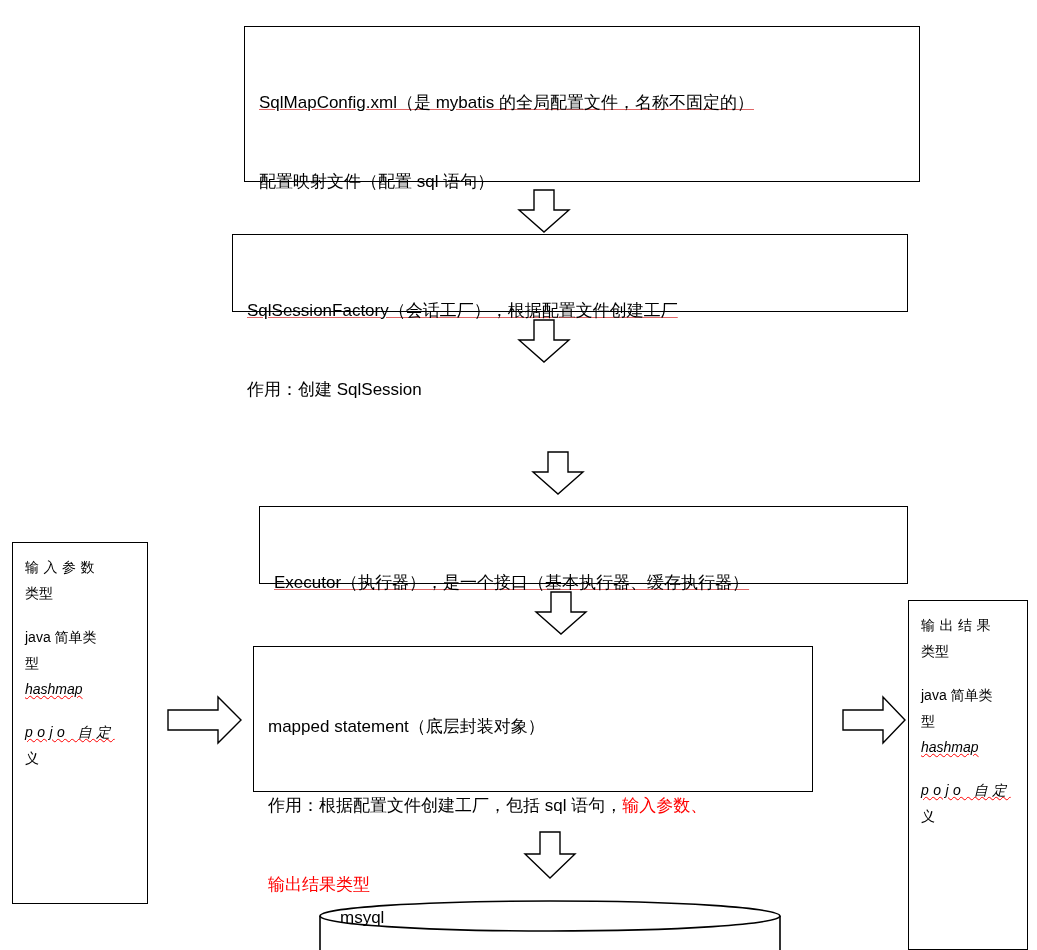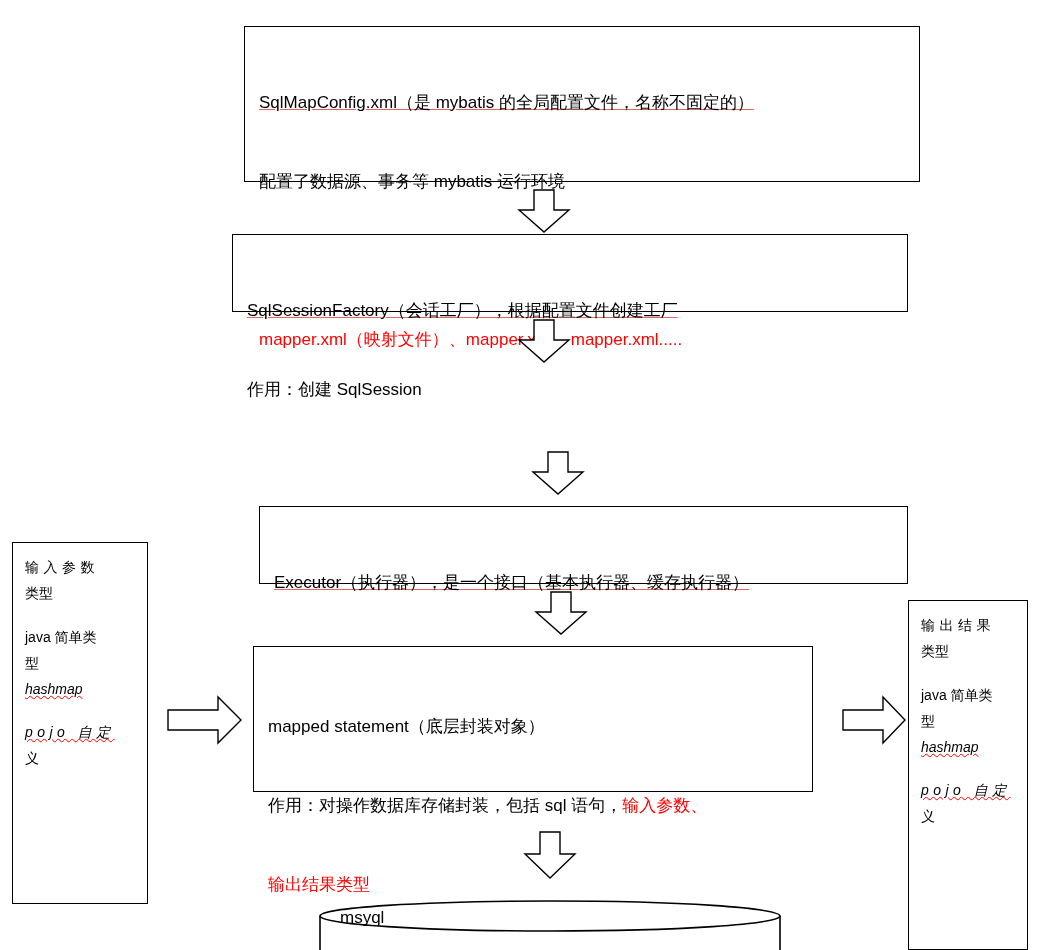--- a/index.html
+++ b/index.html
@@ -74,21 +74,20 @@
     font-size: 17px;
   }
 </style>
 </head>
 <body>
 
 <div class="stage">
 
   <div class="box" style="left:244px; top:26px; width:676px; height:156px;">
     <span class="line"><span class="u">SqlMapConfig.xml（是 mybatis 的全局配置文件，名称不固定的）</span></span>
-    <span class="line"><span>配置了数据源、事务等 mybatis 运行环境</span></span>
     <span class="line"><span>配置映射文件（配置 sql 语句）</span></span>
     <span class="line red"><span>mapper.xml（映射文件）、mapper.xml、mapper.xml.....</span></span>
   </div>
 
   <div class="arrow-down" style="left:516px; top:190px;">
     <svg width="56" height="44" viewBox="0 0 56 44">
       <polygon points="18,0 38,0 38,20 53,20 28,42 3,20 18,20" fill="#ffffff" stroke="#000000" stroke-width="1.4"></polygon>
     </svg>
   </div>
 
@@ -116,21 +115,21 @@
   </div>
 
   <div class="arrow-down" style="left:533px; top:592px;">
     <svg width="56" height="44" viewBox="0 0 56 44">
       <polygon points="18,0 38,0 38,20 53,20 28,42 3,20 18,20" fill="#ffffff" stroke="#000000" stroke-width="1.4"></polygon>
     </svg>
   </div>
 
   <div class="box" style="left:253px; top:646px; width:560px; height:146px; padding-top:14px;">
     <span class="line"><span>mapped statement（底层封装对象）</span></span>
-    <span class="line"><span>作用：对操作数据库存储封装，包括 sql 语句，</span><span class="red">输入参数、</span></span>
+    <span class="line"><span>作用：根据配置文件创建工厂，包括 sql 语句，</span><span class="red">输入参数、</span></span>
     <span class="line red"><span>输出结果类型</span></span>
   </div>
 
   <div class="sidebox" style="left:12px; top:542px; width:136px; height:362px;">
     <span class="line spaced">输入参数</span>
     <span class="line">类型</span>
     <span class="gap"></span>
     <span class="line">java 简单类</span>
     <span class="line">型</span>
     <span class="line wavy">hashmap</span>

